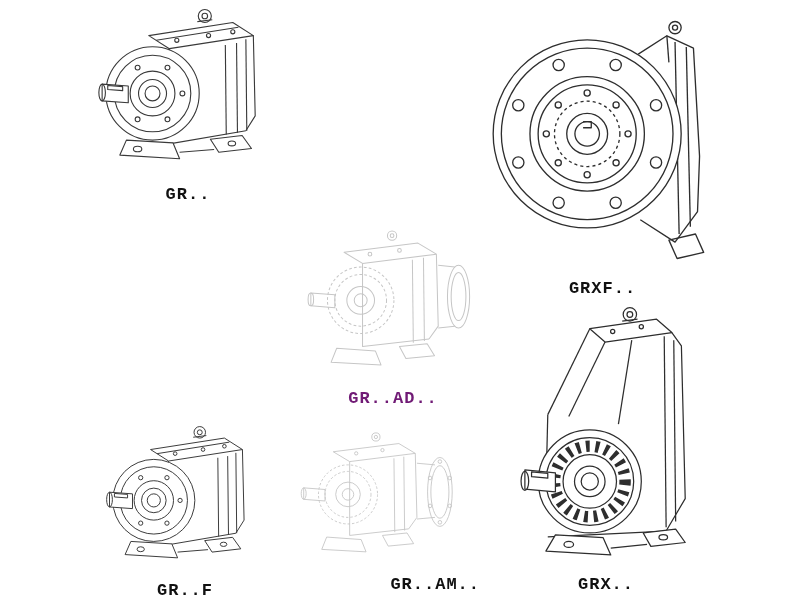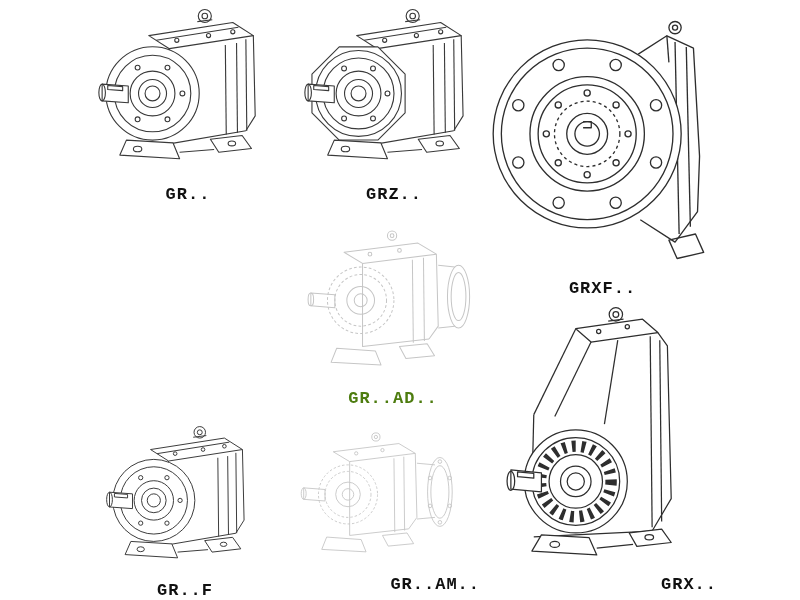--- a/index.html
+++ b/index.html
@@ -346,56 +346,50 @@
     </defs>
   </svg>
 
   <div class="fig fig--dark" style="left:92px;top:2px;width:192px;height:206px;">
     <svg viewBox="0 0 200 195">
       <use href="#gb-basic" width="200" height="195"></use>
     </svg>
     <div class="lbl">GR..</div>
   </div>
 
-  <div class="fig fig--dark" style="left:298px;top:2px;width:192px;height:206px;">
-    <svg viewBox="0 0 200 195">
-      <use href="#gb-oct" width="200" height="195"></use>
-    </svg>
-    <div class="lbl">GRZ..</div>
-  </div>
 
   <div class="fig fig--bold" style="left:485px;top:2px;width:235px;height:300px;">
     <svg viewBox="0 0 230 268">
       <use href="#grxf-sym" width="230" height="268"></use>
     </svg>
     <div class="lbl">GRXF..</div>
   </div>
 
 
   <div class="fig fig--faint" style="left:288px;top:208px;width:210px;height:204px;">
     <svg viewBox="0 0 210 195">
       <use href="#gb-ad" width="210" height="195"></use>
     </svg>
-    <div class="lbl" style="color:#4d7c0f">GR..AD..</div>
+    <div class="lbl" style="color:#701a75">GR..AD..</div>
   </div>
 
   <div class="fig fig--dark" style="left:90px;top:420px;width:190px;height:184px;">
     <svg viewBox="0 0 200 195">
       <use href="#gb-basic" width="200" height="195"></use>
     </svg>
     <div class="lbl">GR..F</div>
   </div>
 
   <div class="fig fig--faint" style="left:280px;top:414px;width:200px;height:184px;align-items:flex-end;">
     <svg viewBox="0 0 210 195">
       <use href="#gb-am" width="210" height="195"></use>
     </svg>
     <div class="lbl" style="color:#111111">GR..AM..</div>
   </div>
 
-  <div class="fig fig--bold" style="left:467px;top:302px;width:250px;height:296px;align-items:flex-end;">
+  <div class="fig fig--bold" style="left:481px;top:302px;width:250px;height:296px;">
     <svg viewBox="0 0 250 285">
       <use href="#grx-sym" width="250" height="285"></use>
     </svg>
     <div class="lbl">GRX..</div>
   </div>
 
 </div>
 
 </body></html>

